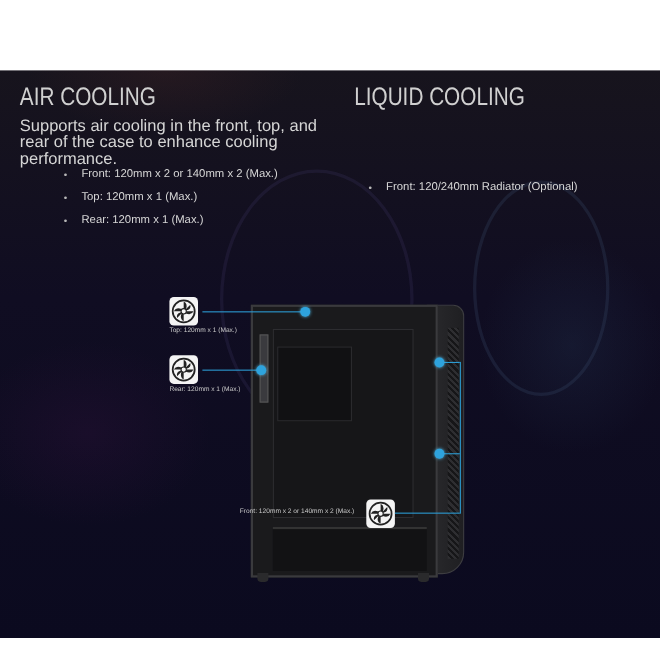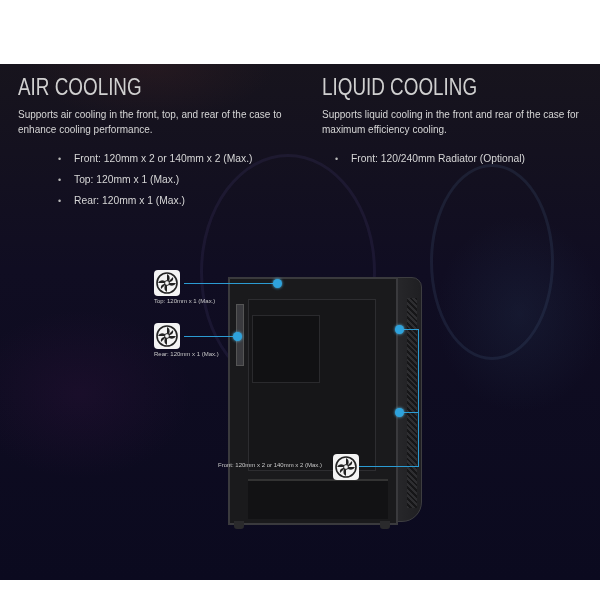--- a/index.html
+++ b/index.html
@@ -7,21 +7,21 @@
   .panel {
     position: absolute; left: 0; top: 64px; width: 600px; height: 516px; overflow: hidden;
     background:
       radial-gradient(ellipse 120px 140px at 520px 250px, rgba(40,60,90,0.25), transparent 70%),
       radial-gradient(ellipse 160px 120px at 80px 330px, rgba(60,20,70,0.25), transparent 70%),
       radial-gradient(ellipse 180px 80px at 150px 0px, rgba(80,40,40,0.25), transparent 70%),
       linear-gradient(180deg, #17141d 0%, #100d22 40%, #0b0a1f 100%);
   }
   .deco-ring { position: absolute; border-radius: 50%; border: 3px solid rgba(70,60,110,0.22); }
   .heading { position: absolute; font-family: "Liberation Sans", sans-serif; font-size: 23px; color: #d0d0d0; letter-spacing: 0px; transform: scaleX(0.82); transform-origin: left; font-weight: 400; }
-  .desc { position: absolute; font-size: 10px; line-height: 15px; color: #d6d6d6; }
+  .desc { position: absolute; font-size: 15px; line-height: 15px; color: #d6d6d6; }
   .bullets { position: absolute; margin: 0; padding: 0; list-style: none; font-size: 10.3px; color: #d6d6d6; }
   .bullets li { position: relative; padding-left: 16px; height: 21px; line-height: 14px; }
   .bullets li::before { content: "\2022"; position: absolute; left: 0; top: 0; color: #b8b8b8; font-size: 9px; }
 
   .case { position: absolute; left: 228px; top: 277px; width: 170px; height: 248px; background: #1a1a1c; border: 2px solid #3a3a3d; box-sizing: border-box; }
   .case-front { position: absolute; left: 388px; top: 277px; width: 34px; height: 245px; background: linear-gradient(90deg, #2a2a2d, #1f1f22); border-radius: 0 10px 20px 0; border: 1px solid #3d3d40; box-sizing: border-box; }
   .case-front .mesh { position: absolute; right: 4px; top: 20px; width: 10px; height: 210px; background: repeating-linear-gradient(45deg, #2e2e31 0 2px, #161618 2px 4px); }
   .mb-tray { position: absolute; left: 18px; top: 20px; width: 126px; height: 170px; background: #161618; border: 1px solid #2d2d30; }
   .mb-cut { position: absolute; left: 22px; top: 36px; width: 66px; height: 66px; background: #111113; border: 1px solid #2a2a2d; }
   .psu { position: absolute; left: 18px; top: 200px; width: 140px; height: 38px; background: #121214; border-top: 2px solid #333; }
@@ -43,22 +43,21 @@
 
   <div class="heading" style="left:18px;top:10px;">AIR COOLING</div>
   <div class="desc" style="left:18px;top:43px;width:282px;">Supports air cooling in the front, top, and rear of the case to enhance cooling performance.</div>
   <ul class="bullets" style="left:58px;top:88px;">
     <li>Front: 120mm x 2 or 140mm x 2 (Max.)</li>
     <li>Top: 120mm x 1 (Max.)</li>
     <li>Rear: 120mm x 1 (Max.)</li>
   </ul>
 
   <div class="heading" style="left:322px;top:10px;">LIQUID COOLING</div>
-  <div class="desc" style="left:322px;top:43px;width:278px;">Supports liquid cooling in the front and rear of the case for maximum efficiency cooling.</div>
-  <ul class="bullets" style="left:335px;top:88px;">
+  <ul class="bullets" style="left:335px;top:100px;">
     <li>Front: 120/240mm Radiator (Optional)</li>
   </ul>
 </div>
 
 <div class="case-front">
     <div class="mesh"></div>
   </div>
 <div class="case">
   <div class="rear-fan-bar"></div>
   <div class="mb-tray"></div>

